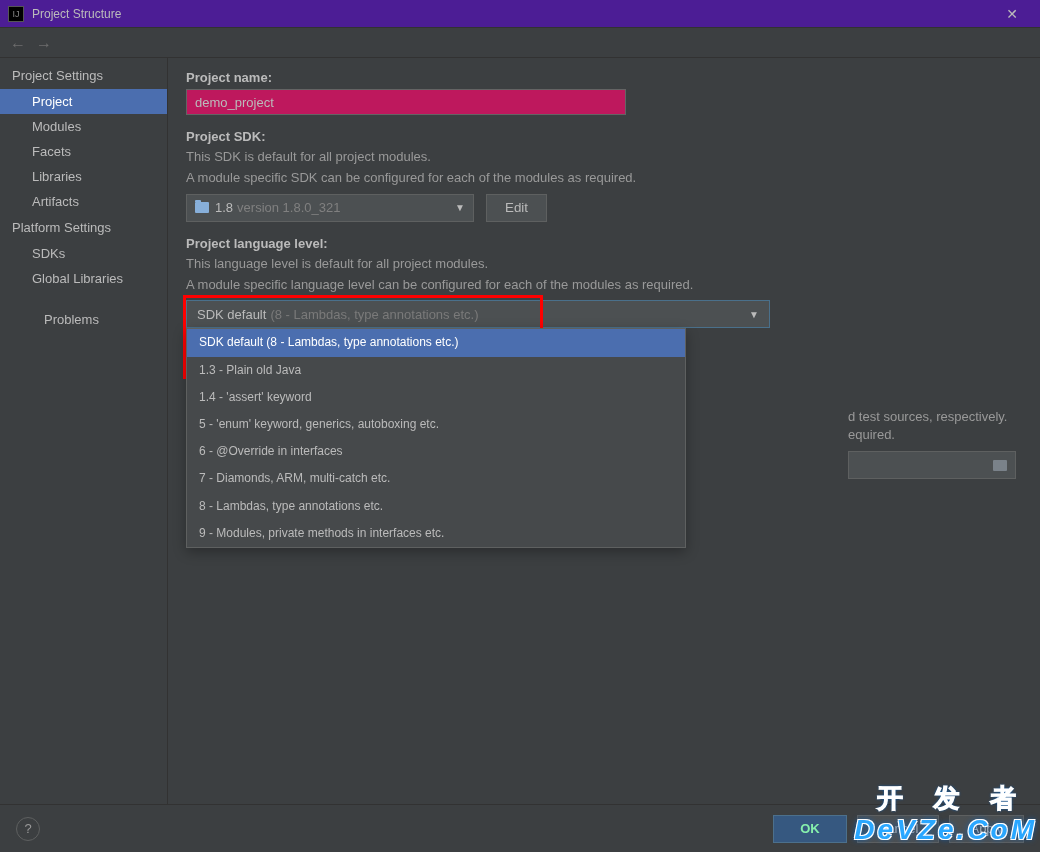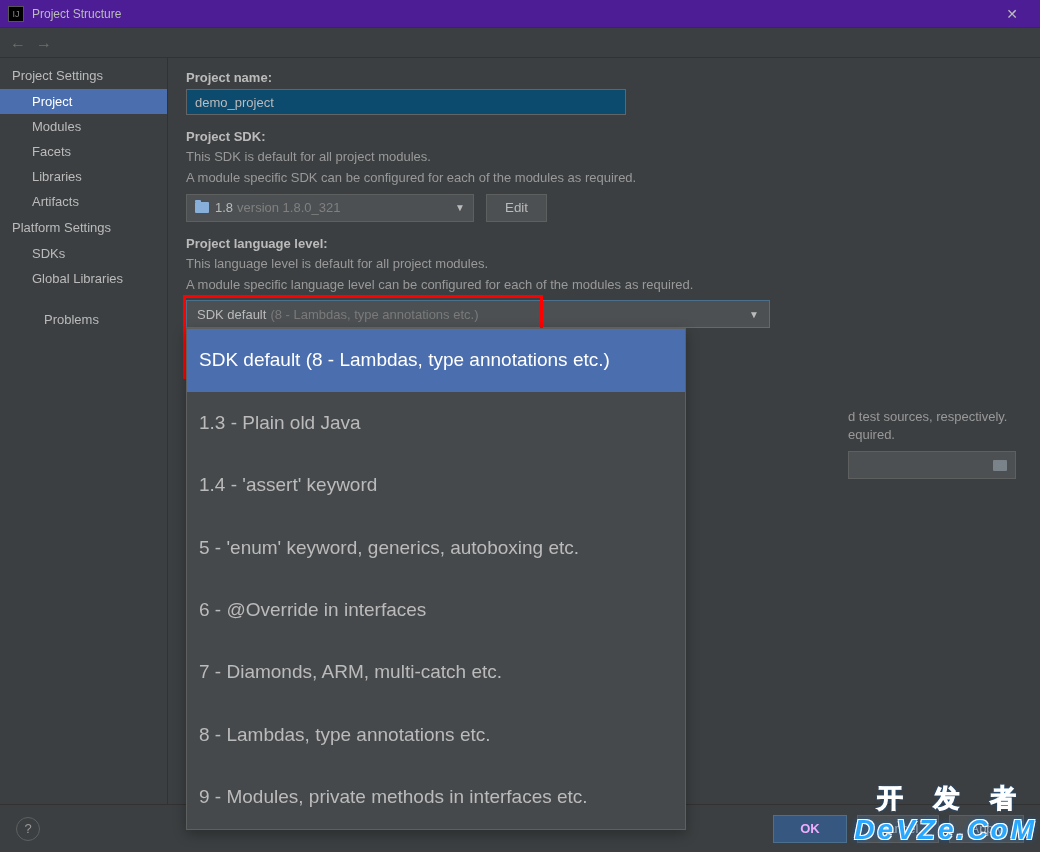--- a/index.html
+++ b/index.html
@@ -11,52 +11,52 @@
   .toolbar { height: 30px; display: flex; align-items: center; padding: 0 10px; border-bottom: 1px solid #323232; }
   .toolbar .arrow { color: #6e6e6e; font-size: 16px; margin-right: 10px; cursor: pointer; }
   .main { display: flex; height: calc(100% - 28px - 30px - 48px); }
   .sidebar { width: 168px; background: #3c3f41; border-right: 1px solid #323232; padding-top: 4px; }
   .side-header { padding: 6px 12px; color: #bbbbbb; font-size: 13px; }
   .side-item { padding: 5px 12px 5px 32px; color: #bbbbbb; cursor: pointer; font-size: 13px; }
   .side-item.selected { background: #4b6eaf; color: #ffffff; }
   .content { flex: 1; padding: 10px 18px; position: relative; overflow: visible; }
   .field-label { font-weight: bold; color: #bbbbbb; margin-bottom: 4px; font-size: 13px; }
   .field-label.top { margin-top: 2px;}
-  .text-input { background: #0c4a6e; border: 1px solid #646464; color: #bbbbbb; padding: 4px 8px; width: 440px; height: 26px; font-size: 13px; }
+  .text-input { background: #be185d; border: 1px solid #646464; color: #bbbbbb; padding: 4px 8px; width: 440px; height: 26px; font-size: 13px; }
   .desc { color: #999999; font-size: 13px; line-height: 1.45; margin-bottom: 2px;}
   .sdk-row { display: flex; gap: 12px; margin-top: 6px; align-items: center;}
   .combo { background: #4c5052; border: 1px solid #5e6060; height: 28px; display: flex; align-items: center; padding: 0 8px; position: relative; color: #bbbbbb; }
   .combo.sdk { width: 288px; }
   .combo .folder-icon { width:14px; height:11px; background:#87afda; margin-right:6px; border-radius:1px; position:relative;}
   .combo .folder-icon::before{content:"";position:absolute;top:-2px;left:0;width:6px;height:2px;background:#87afda;border-radius:1px 1px 0 0;}
   .combo .ver { color: #808080; margin-left: 4px;}
   .combo .caret { margin-left: auto; color: #bbbbbb; font-size: 10px;}
   .btn-small { background: #4c5052; border: 1px solid #5e6060; color: #bbbbbb; height: 28px; padding: 0 18px; cursor: pointer; text-decoration: underline; text-underline-offset: -2px; }
   .btn-small span{ text-decoration:none;}
   .section-gap { margin-top: 14px; }
   .lang-combo-wrap { position: relative; width: 584px; margin-top: 6px;}
   .lang-combo { background: #4c5052; border: 1px solid #4a708b; height: 28px; display:flex; align-items:center; padding: 0 10px; color:#bbbbbb; cursor:pointer;}
   .lang-combo .hint { color: #7a7a7a; margin-left:4px;}
   .lang-combo .caret { margin-left:auto; font-size:10px; color:#bbbbbb;}
   .red-box { position:absolute; border: 3px solid #ff0000; pointer-events:none; }
   .red-box.top { left: -3px; top: -5px; width: 360px; height: 38px; border-bottom:none;}
   .red-box.bottom { left: -3px; top: 27px; width: 360px; height: 52px; border-top:none;}
   .dropdown { position:absolute; left:0; top:28px; width:500px; background:#46494b; border:1px solid #5e6060; z-index:10; box-shadow:0 4px 12px rgba(0,0,0,0.3);}
-  .dd-item { padding: 16px 12px; color:#bbbbbb; font-size:19px; cursor:pointer; line-height:1.6;}
+  .dd-item { padding: 4px 12px; color:#bbbbbb; font-size:12px; cursor:pointer; line-height:1.6;}
   .dd-item.selected { background:#4b6eaf; color:#fff;}
   .behind-text { position:absolute; color:#999; font-size:13px; line-height:1.45;}
   .behind-right1 { left:680px; top:350px; width:200px;}
   .behind-right2 { left:680px; top:368px; width:200px;}
   .browse-box { position:absolute; left:680px; top:393px; width:168px; height:28px; background:#4c5052; border:1px solid #5e6060; display:flex; align-items:center; justify-content:flex-end; padding-right:8px;}
   .browse-box .folder-icon { width:14px; height:11px; background:#7a828a; border-radius:1px; position:relative;}
   .footer { position:absolute; bottom:0; left:0; right:0; height:48px; border-top:1px solid #323232; display:flex; align-items:center; padding:0 16px; background:#3c3f41;}
   .help-btn { width:24px; height:24px; border-radius:12px; border:1px solid #5e6060; display:flex; align-items:center; justify-content:center; color:#999; cursor:pointer;}
   .footer-buttons { margin-left:auto; display:flex; gap:10px;}
   .btn { height:28px; padding:0 20px; background:#4c5052; border:1px solid #5e6060; color:#bbbbbb; cursor:pointer; font-size:13px; min-width:74px;}
-  .btn.primary { background:#365880; border:1px solid #4c708c; color:#f0abfc; font-weight:bold;}
+  .btn.primary { background:#365880; border:1px solid #4c708c; color:#86efac; font-weight:bold;}
   .watermark { position:absolute; right:6px; bottom:6px; display:flex; gap:3px; z-index:50; pointer-events:none;}
   .wm-top { position:absolute; right:12px; bottom:36px; font-family: "SimHei","Microsoft YaHei"; font-size:26px; font-weight:bold; color:#e5e5e5; letter-spacing:12px; -webkit-text-stroke:1px #fff; text-shadow:0 0 3px #0066cc; pointer-events:none; z-index:50;}
   .wm-char { font-family: "Arial Black", sans-serif; font-size:28px; font-weight:900; color:#2aa7ff; text-shadow: -1px -1px 0 #fff,1px -1px 0 #fff,-1px 1px 0 #fff,1px 1px 0 #fff, 0 0 6px #0066cc; font-style:italic;}
 </style>
 </head>
 <body>
 
 <div class="titlebar">
   <div class="app-icon">IJ</div>
   <div class="title">Project Structure</div>

